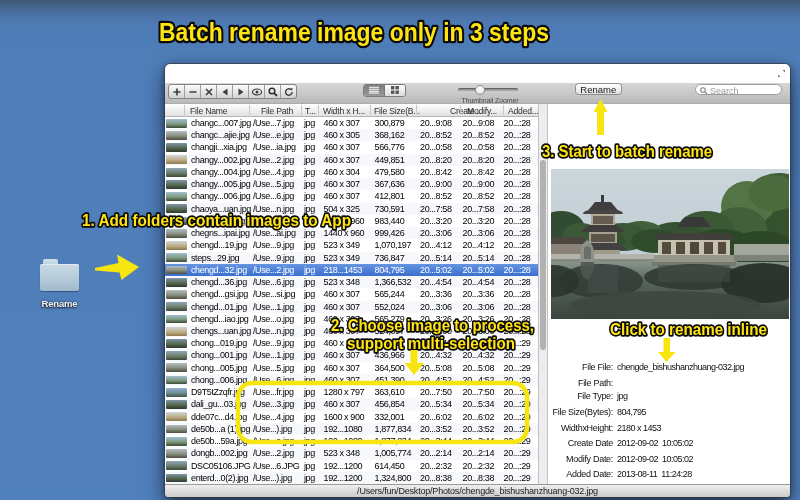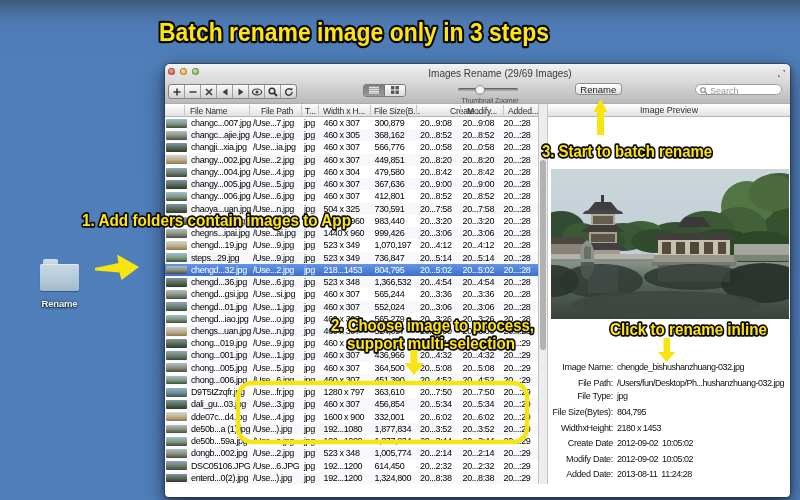--- a/index.html
+++ b/index.html
@@ -55,26 +55,20 @@
 #status{position:absolute;left:0;top:420px;width:625px;height:13px;border-radius:0 0 4px 4px;
 background:linear-gradient(180deg,#efefef 0,#dcdcdc 6px,#c9c9c9 13px);border-top:1px solid #9a9a9a;box-sizing:border-box;
 text-align:center;font-size:9px;color:#222;line-height:12px;letter-spacing:-0.2px;}
 #folder{position:absolute;left:40px;top:259px;width:39px;height:32px;}
 #fold-tab{position:absolute;left:3px;top:0;width:15px;height:7px;border-radius:2px 2px 0 0;background:linear-gradient(180deg,#cfdfe9,#bacfdd);}
 #fold-body{position:absolute;left:0;top:4.5px;width:39px;height:27px;border-radius:2px;background:linear-gradient(180deg,#c8d9e4 0,#b3c9d8 60%,#9fb9cb 100%);box-shadow:inset 0 1px 0 rgba(255,255,255,0.5),0 1px 1px rgba(0,0,30,0.35);}
 #flabel{position:absolute;left:20px;top:298px;width:79px;text-align:center;font-size:9.5px;font-weight:bold;color:#f4f4f4;text-shadow:0 1px 2px rgba(0,0,0,0.85),0 0 3px rgba(0,0,0,0.5);letter-spacing:-0.2px;}
 </style></head>
 <body>
 <div id="win">
-  <div id="titlebar">
-    <div class="light" style="left:3px;background:radial-gradient(circle at 35% 30%,#f7a29a,#e04b40);"></div>
-    <div class="light" style="left:15px;background:radial-gradient(circle at 35% 30%,#fcdf9a,#e8a63a);"></div>
-    <div class="light" style="left:27px;background:radial-gradient(circle at 35% 30%,#c4ecb2,#6cb53b);"></div>
-    <div class="tt">Images Rename (29/69 Images)</div>
-  </div>
   <div id="toolbar">
     <svg id="fsbtn2" style="position:absolute;right:4px;top:-14px" width="9" height="9">
         <path d="M5.5 1h2.5v2.5z" fill="#777"></path>
         <path d="M3.5 8H1V5.5z" fill="#777"></path>
       </svg>
     <div id="btng">
       <div class="b">
           <svg width="9" height="9">
             <path d="M4.5 1v7M1 4.5h7" stroke="#3c3c3c" stroke-width="1.6"></path>
           </svg>
@@ -157,21 +151,20 @@
     <span style="left:343px;">Added...</span>
     <i style="left:19px"></i>
       <i style="left:84px"></i>
       <i style="left:136px"></i>
       <i style="left:153px"></i>
       <i style="left:205px"></i>
       <i style="left:251px"></i>
       <i style="left:295px"></i>
       <i style="left:338px"></i>
   </div>
-  <div id="phead">Image Preview</div>
   <div id="tblwrap">
 <div class="row" style="top:0.00px">
         <div class="th t0"></div>
         <span style="left:26px">changc...007.jpg</span>
         <span style="left:88px">/Use...7.jpg</span>
         <span style="left:139px">jpg</span>
         <span style="left:158.5px">460 x 307</span>
         <span style="left:209.5px">300,879</span>
         <span style="left:255px">20...9:08</span>
         <span style="left:297.5px">20...9:08</span>
@@ -567,37 +560,37 @@
       <ellipse cx="212" cy="114" rx="42" ry="20" fill="#28322b" opacity="0.95"></ellipse>
       <ellipse cx="2" cy="112" rx="26" ry="16" fill="#2b352e" opacity="0.9"></ellipse>
       <rect x="37" y="96" width="30" height="28" fill="#474e4c" opacity="0.55"></rect>
       <rect x="107" y="96" width="72" height="17" fill="#454c46" opacity="0.55"></rect>
       <ellipse cx="115" cy="136" rx="95" ry="14" fill="#3d473f" opacity="0.85"></ellipse>
 
       <path d="M30 93 Q27 77 36 71 Q45 76 43 93 Z" fill="#8d918c"></path>
       <path d="M33 79 Q36 75 40 79 L40 90 L33 90 Z" fill="#6b6f6a"></path>
       <path d="M30 93 Q28 107 36 111 Q44 106 43 93 Z" fill="#50564f" opacity="0.9"></path>
     </svg>
-<div class="ml" style="top:245.0px">Image Name:</div>
+<div class="ml" style="top:245.0px">File File:</div>
       <div class="mv" style="top:245.0px">chengde_bishushanzhuang-032.jpg</div>
 <div class="ml" style="top:260.5px">File Path:</div>
-      <div class="mv" style="top:260.5px">/Users/fun/Desktop/Ph...hushanzhuang-032.jpg</div>
 <div class="ml" style="top:273.5px">File Type:</div>
       <div class="mv" style="top:273.5px">jpg</div>
 <div class="ml" style="top:290.0px">File Size(Bytes):</div>
       <div class="mv" style="top:290.0px">804,795</div>
 <div class="ml" style="top:306.0px">WidthxHeight:</div>
       <div class="mv" style="top:306.0px">2180 x 1453</div>
 <div class="ml" style="top:320.5px">Create Date</div>
       <div class="mv" style="top:320.5px">2012-09-02&nbsp; 10:05:02</div>
 <div class="ml" style="top:337.0px">Modify Date:</div>
       <div class="mv" style="top:337.0px">2012-09-02&nbsp; 10:05:02</div>
 <div class="ml" style="top:352.0px">Added Date:</div>
       <div class="mv" style="top:352.0px">2013-08-11&nbsp; 11:24:28</div>
   </div>
+  <div id="status">/Users/fun/Desktop/Photos/chengde_bishushanzhuang-032.jpg</div>
 </div>
 <div id="folder">
     <div id="fold-tab"></div>
     <div id="fold-body"></div>
   </div>
 <div id="flabel">Rename</div>
 <svg class="abs" style="left:0;top:0;" width="800" height="500" viewBox="0 0 800 500">
   <g font-family="Liberation Sans, sans-serif" font-weight="bold" fill="#ffe412" stroke="#0a0a0a" paint-order="stroke" stroke-linejoin="round">
     <text x="159" y="40.5" font-size="26" stroke-width="4.6" textLength="390" lengthAdjust="spacingAndGlyphs">Batch rename image only in 3 steps</text>
     <text x="82" y="226" font-size="16" stroke-width="3.4" textLength="269" lengthAdjust="spacingAndGlyphs">1. Add folders contain images to App</text>

